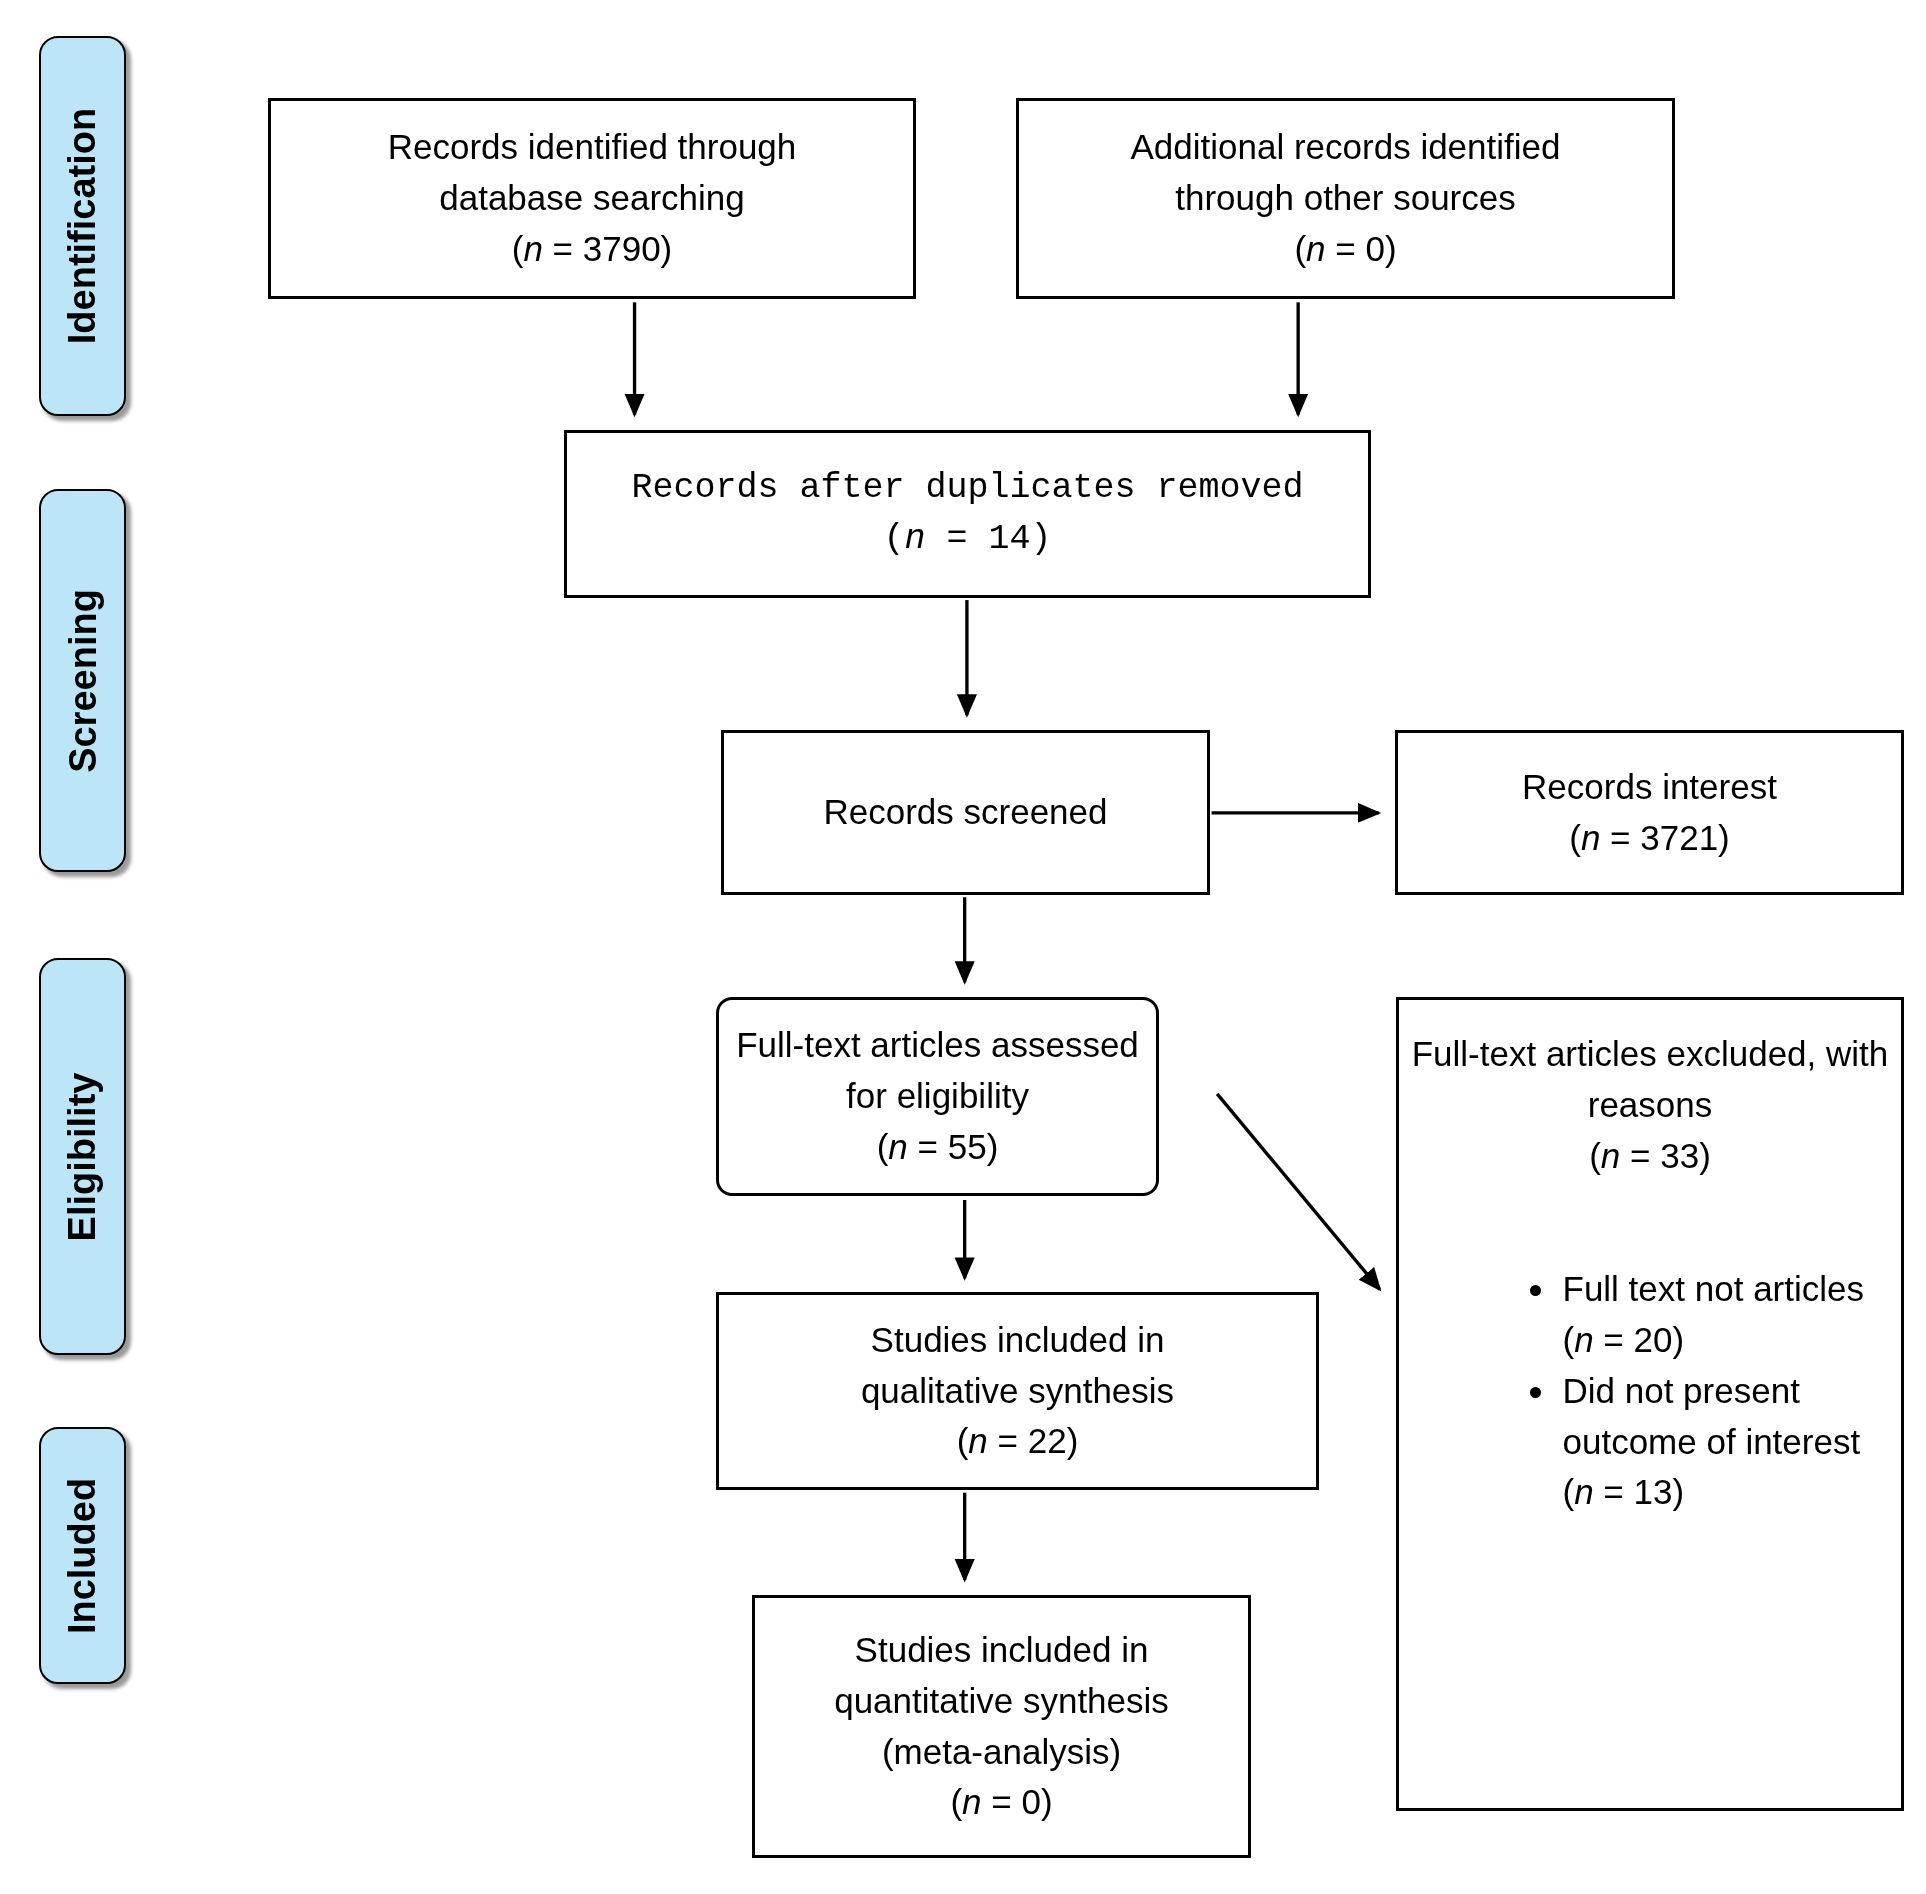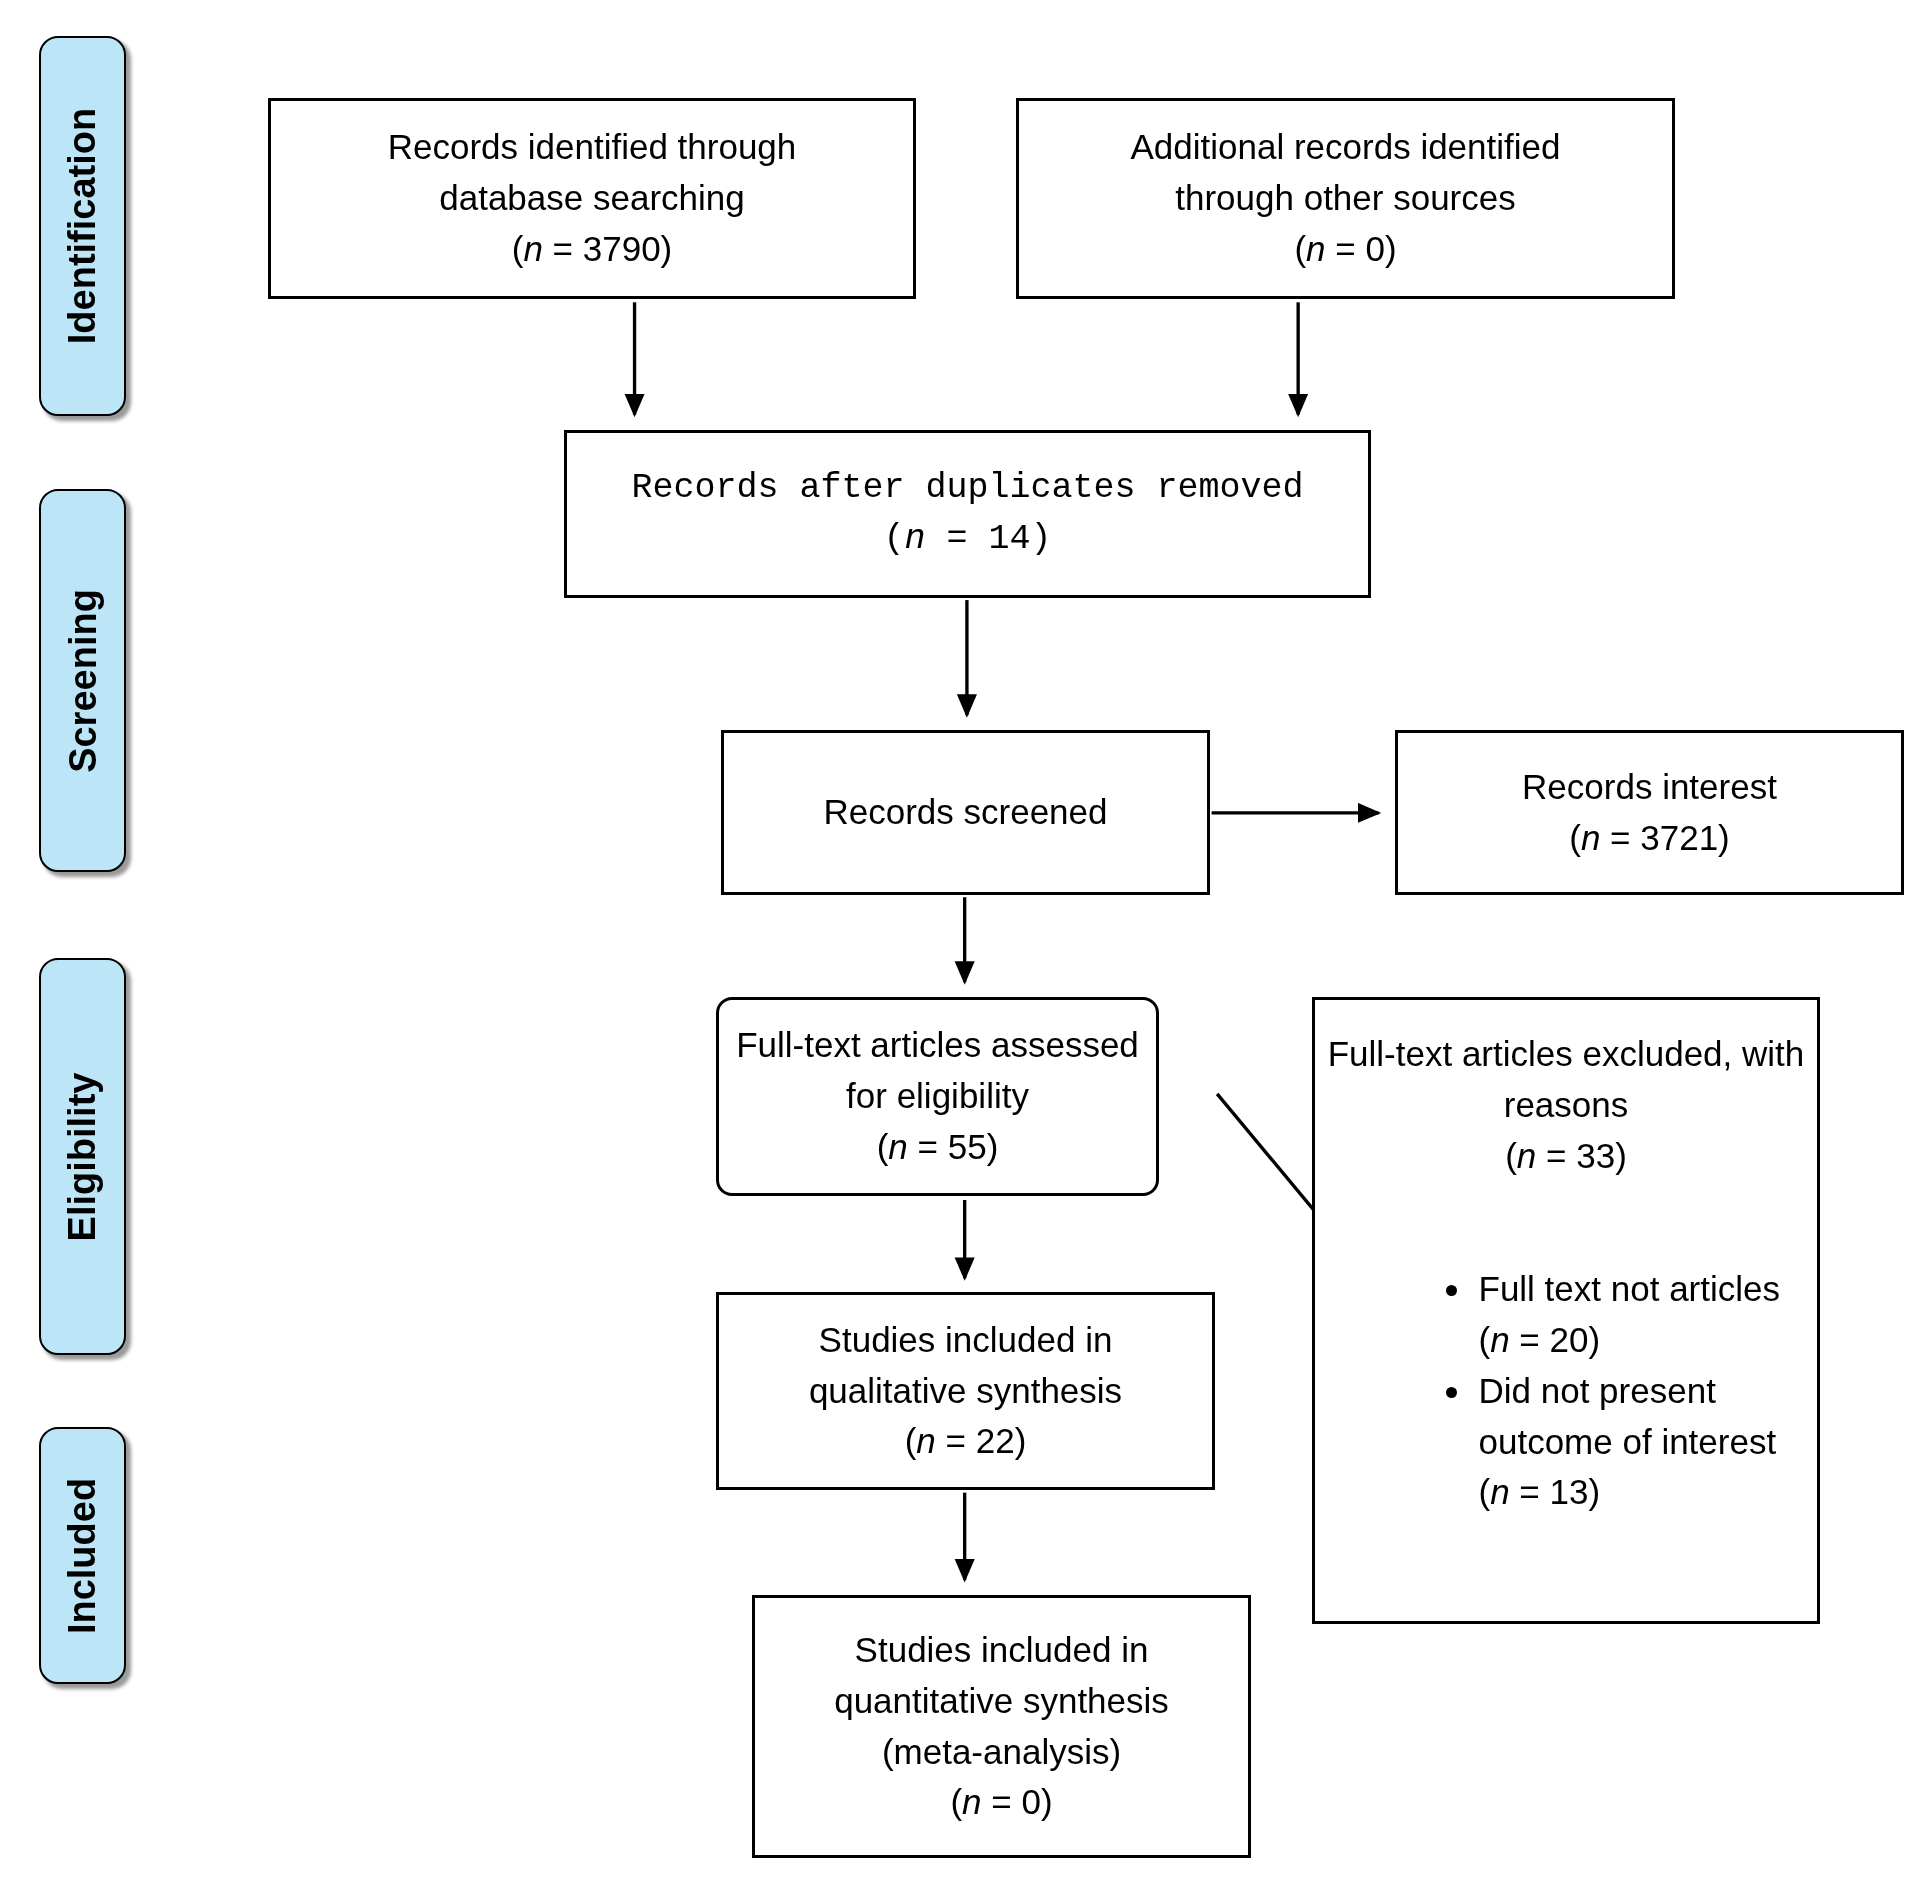--- a/index.html
+++ b/index.html
@@ -117,34 +117,34 @@
     </div>
   </div>
 
   <div class="box" style="left:716px;top:997px;width:443px;height:199px;border-radius:16px;">
     <div class="box-inner" style="width:475px;">
       <span>Full-text articles assessed for eligibility</span>
       <span class="nline">(<i>n</i>&nbsp;=&nbsp;55)</span>
     </div>
   </div>
 
-  <div class="box topalign" style="left:1312px;top:997px;width:508px;height:627px;">
+  <div class="box topalign" style="left:1396px;top:997px;width:508px;height:814px;">
     <div class="box-inner">
       <div class="b7-title">
         <span>Full-text articles excluded, with reasons</span>
         <span class="nline">(<i>n</i>&nbsp;=&nbsp;33)</span>
       </div>
       <ul class="reasons">
         <li><span>Full text not articles</span> <span class="ngroup">(<i>n</i>&nbsp;=&nbsp;20)</span></li>
         <li><span>Did not present outcome of interest</span> <span class="ngroup">(<i>n</i>&nbsp;=&nbsp;13)</span></li>
       </ul>
     </div>
   </div>
 
-  <div class="box" style="left:716px;top:1292px;width:499px;height:198px;">
+  <div class="box" style="left:716px;top:1292px;width:603px;height:198px;">
     <div class="box-inner" style="width:391px;">
       <span>Studies included in qualitative synthesis</span>
       <span class="nline">(<i>n</i>&nbsp;=&nbsp;22)</span>
     </div>
   </div>
 
   <div class="box" style="left:752px;top:1595px;width:499px;height:263px;">
     <div class="box-inner" style="width:391px;">
       <span>Studies included in quantitative synthesis (meta-analysis)</span>
       <span class="nline">(<i>n</i>&nbsp;=&nbsp;0)</span>

